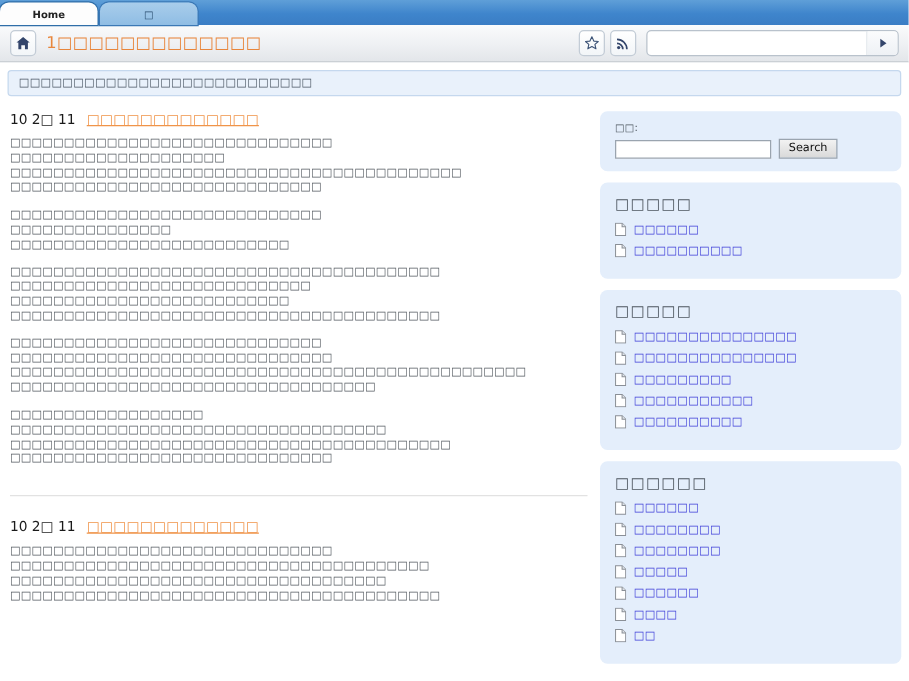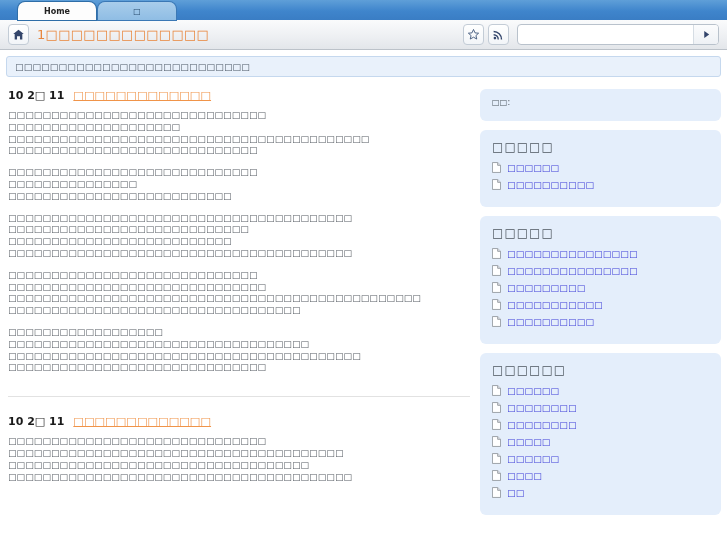--- a/index.html
+++ b/index.html
@@ -10,21 +10,21 @@
     font-family: "DejaVu Sans", "Liberation Sans", sans-serif;
   }
 
   
   #browser { width: 727px; height: 545px; position: relative; }
 
   #tabstrip {
     height: 20px;
     background: linear-gradient(to bottom, #5f9fd8 0%, #3f85cc 55%, #3a7dc4 100%);
     display: flex; align-items: flex-end;
-    padding-left: 18px; box-sizing: border-box;
+    box-sizing: border-box;
   }
   .tab {
     height: 18px; min-width: 78px;
     display: flex; align-items: center; justify-content: center;
     font-size: 8px; color: #2b2b2b;
     border-radius: 7px 7px 0 0;
     margin-right: 2px;
     box-sizing: border-box;
     padding: 0 10px;
   }
@@ -129,21 +129,21 @@
   }
 
   .post { margin-bottom: 4px; }
 
   .post-head {
     display: flex; align-items: baseline;
     gap: 9px;
     margin-bottom: 8px;
   }
   .post-date {
-    font-size: 11px; font-weight: bold; color: #1a1a1a;
+    font-size: 11px; font-weight: normal; color: #1a1a1a;
     white-space: nowrap;
   }
   .post-title {
     font-size: 11px; font-weight: bold; color: #f0944a;
     letter-spacing: 0.2px;
   }
 
   .para {
     font-size: 9px;
     color: #555b61;
@@ -349,20 +349,24 @@
             <span class="ln">□□□□□□□□□□□□□□□□□□□□□□□□□□□□□□□□□□□□□□□□</span>
           </p>
         </article>
 
       </div>
 
       <aside id="side-col">
 
         <div class="widget search-widget">
           <div class="wid-label">□□:</div>
+          <div class="search-row">
+            <input class="search-input" type="text" placeholder="" style="">
+            <button class="search-btn">Search</button>
+          </div>
         </div>
 
         <div class="widget">
           <div class="wid-title">□□□□□</div>
           <ul class="wid-list">
             <li class="wid-item">
               <svg class="doc-icon" width="9" height="11" viewBox="0 0 10 12">
                 <path d="M0.5 0.5 H6.3 L9.5 3.6 V11.5 H0.5 Z" fill="#ffffff" stroke="#8a8f96" stroke-width="0.9"></path>
                 <path d="M6.3 0.5 V3.6 H9.5" fill="#dfe3e8" stroke="#8a8f96" stroke-width="0.9"></path>
               </svg>

